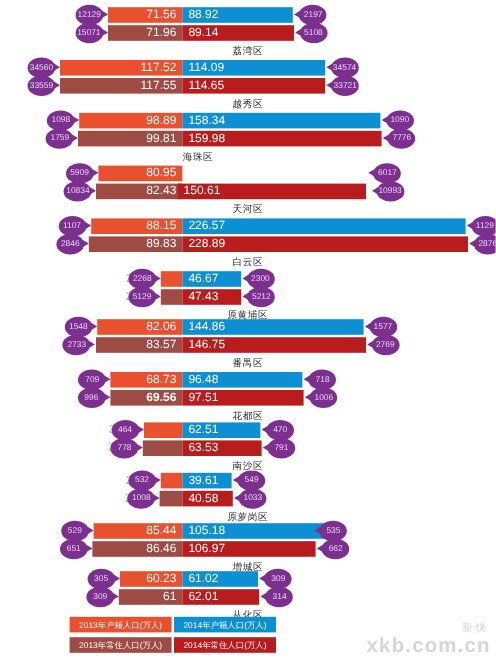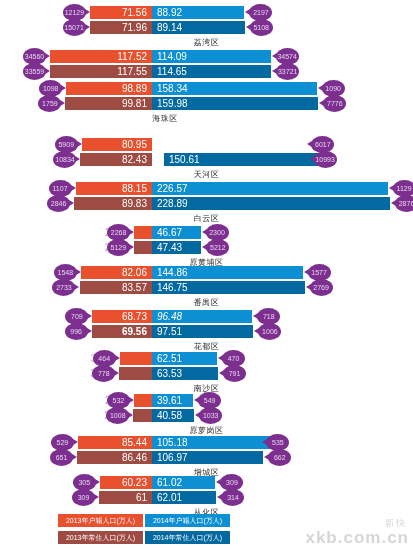--- a/index.html
+++ b/index.html
@@ -31,21 +31,21 @@
     display:flex;justify-content:flex-start;align-items:center;
   }
 
   .bar{height:13px;box-sizing:border-box;display:flex;align-items:center;}
   .bar-l{justify-content:flex-end;}
   .bar-r{justify-content:flex-start;}
 
   .c-hk13{background:#e8502e;}
   .c-hk14{background:#0d8fd4;}
   .c-rs13{background:#9e4b43;}
-  .c-rs14{background:#0369a1;}
+  .c-rs14{background:#b91c1c;}
 
   .val{
     font-size:10px;color:#ffffff;line-height:13px;
     white-space:nowrap;letter-spacing:0px;
   }
   .val-l{padding-right:5px;}
   .val-r{padding-left:5px;}
   .val-out{color:#b9a9b4;}
 
   
@@ -159,21 +159,21 @@
             <div class="bar bar-r c-rs14" style="width: 119.213px;">
               <span class="val val-r">114.65</span>
             </div>
           </div>
           <div class="badge left b14" style="left: 23px;">33559</div>
           <div class="badge right b14" style="left: 276.213px;">33721</div>
         </div>
       </div>
       <div class="district">越秀区</div>
     </div>
-    <div class="row" style="position: absolute; left: 0px; top: 82px; width: 330px;">
+    <div class="row" style="position: absolute; left: 0px; top: 94px; width: 330px;">
       <div class="pair">
         <div class="barline top">
           <div class="lefthalf" style="left: 50px; width: 102px;">
             <div class="bar bar-l c-hk13" style="width: 85.8084px;">
               <span class="val val-l">98.89</span>
             </div>
           </div>
           <div class="righthalf" style="left: 152px; width: 238px;">
             <div class="bar bar-r c-hk14" style="width: 164.642px;">
               <span class="val val-r">158.34</span>
@@ -209,21 +209,21 @@
           </div>
           <div class="badge left b13" style="left: 54.7584px;">5909</div>
           <div class="badge right b13" style="left: 311.338px;">6017</div>
         </div>
         <div class="barline bot">
           <div class="lefthalf" style="left: 50px; width: 102px;">
             <div class="bar bar-l c-rs13" style="width: 71.5258px;">
               <span class="val val-l">82.43</span>
             </div>
           </div>
-          <div class="righthalf" style="left: 164px; width: 238px;">
+          <div class="righthalf" style="left: 148px; width: 238px;">
             <div class="bar bar-r c-rs14" style="width: 156.604px;">
               <span class="val val-r">150.61</span>
             </div>
           </div>
           <div class="badge left b14" style="left: 53.4742px;">10834</div>
           <div class="badge right b14" style="left: 313.604px;">10993</div>
         </div>
       </div>
       <div class="district">天河区</div>
     </div>
@@ -325,21 +325,21 @@
       <div class="district">番禺区</div>
     </div>
     <div class="row" style="position: absolute; left: 0px; top: 310px; width: 413px;">
       <div class="pair">
         <div class="barline top">
           <div class="lefthalf" style="left: 50px; width: 102px;">
             <div class="bar bar-l c-hk13" style="width: 59.6381px;">
               <span class="val val-l">68.73</span>
             </div>
           </div>
-          <div class="righthalf" style="left: 152px; width: 238px; font-style: italic;">
+          <div class="righthalf" style="left: 152px; width: 238px;">
             <div class="bar bar-r c-hk14" style="width: 100.32px;">
               <span class="val val-r">96.48</span>
             </div>
           </div>
           <div class="badge left b13" style="left: 65.3619px;">709</div>
           <div class="badge right b13" style="left: 257.32px;">718</div>
         </div>
         <div class="barline bot">
           <div class="lefthalf" style="left: 50px; width: 102px;">
             <div class="bar bar-l c-rs13" style="width: 60.3583px; font-weight: bold;">

